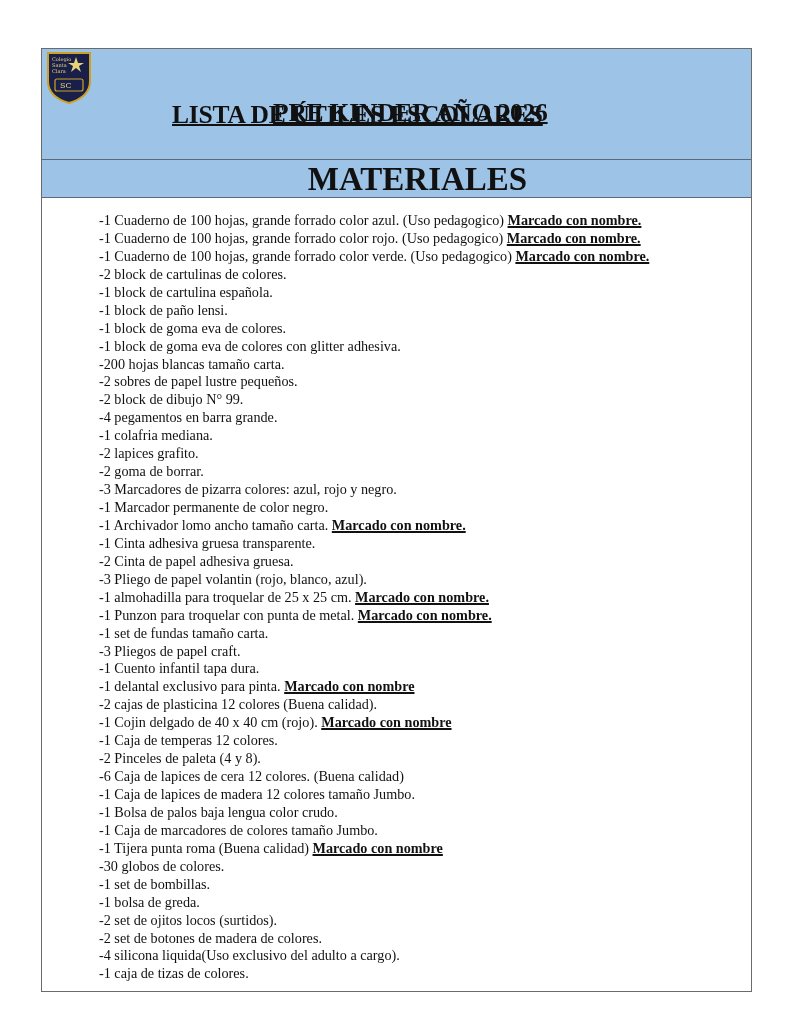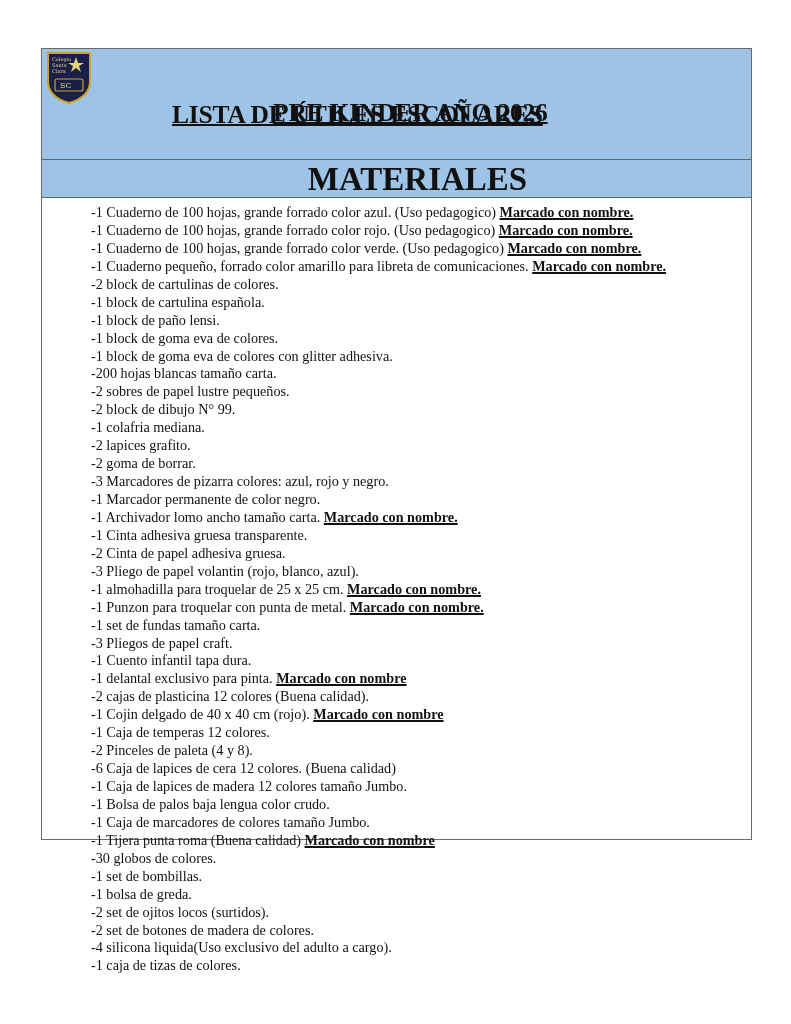--- a/index.html
+++ b/index.html
@@ -1,18 +1,18 @@
 <!DOCTYPE html>
 <html><head>
   <meta charset="utf-8">
   <style>
     html, body { margin: 0; padding: 0; background: #ffffff; }
     body { width: 791px; height: 1024px; position: relative; font-family: "Liberation Serif", "DejaVu Serif", serif; color: #111; }
     .frame {
-      position: absolute; left: 41px; top: 48px; width: 711px; height: 792px;
+      position: absolute; left: 41px; top: 48px; width: 711px; height: 944px;
       border: 1.5px solid #6b6b6b; box-sizing: border-box;
     }
     .header {
       position: absolute; left: 0; top: 0; right: 0; height: 111px;
       background: #9dc3e6; border-bottom: 1.5px solid #5a6a7a; box-sizing: border-box;
     }
     .logo {
       position: absolute; left: 4px; top: 2px; width: 46px; height: 54px;
     }
     .title1 {
@@ -25,21 +25,21 @@
     }
     .section {
       position: absolute; left: 0; top: 111px; right: 0; height: 38px;
       background: #9dc3e6; border-bottom: 1.5px solid #5a6a7a; box-sizing: border-box;
       text-align: center;
     }
     .section-title {
       font-size: 33px; font-weight: bold; line-height: 38px; display: inline-block; margin-left: 42px;
     }
     .list {
-      position: absolute; left: 45px; top: 151px; right: 0; margin: 4px; padding: 0; list-style: none;
+      position: absolute; left: 45px; top: 151px; right: 0; margin: 12px; padding: 0; list-style: none;
     }
     .list li {
       font-size: 14.2px; line-height: 17.95px; height: 17.95px; white-space: nowrap;
     }
     .mark {
       font-weight: bold; text-decoration: underline; text-decoration-thickness: 1.5px;
     }
   </style>
 </head>
 <body>
@@ -58,29 +58,29 @@
     <div class="title1">LISTA DE ÚTILES ESCOLARES</div>
     <div class="title2">PRE KINDER AÑO 2026</div>
   </div>
   <div class="section">
     <span class="section-title">MATERIALES</span>
   </div>
   <ul class="list" id="items-list">
       <li><span>-1 Cuaderno de 100 hojas, grande forrado color azul. (Uso pedagogico) </span><span class="mark">Marcado con nombre.</span></li>
       <li><span>-1 Cuaderno de 100 hojas, grande forrado color rojo. (Uso pedagogico) </span><span class="mark">Marcado con nombre.</span></li>
       <li><span>-1 Cuaderno de 100 hojas, grande forrado color verde. (Uso pedagogico) </span><span class="mark">Marcado con nombre.</span></li>
-      <li><span>-1 Cuaderno pequeño, forrado color amarillo para libreta de comunicaciones. </span><span class="mark">Marcado con nombre.</span></li>
       <li><span>-2 block de cartulinas de colores.</span></li>
       <li><span>-1 block de cartulina española.</span></li>
       <li><span>-1 block de paño lensi.</span></li>
       <li><span>-1 block de goma eva de colores.</span></li>
       <li><span>-1 block de goma eva de colores con glitter adhesiva.</span></li>
       <li><span>-200 hojas blancas tamaño carta.</span></li>
       <li><span>-2 sobres de papel lustre pequeños.</span></li>
       <li><span>-2 block de dibujo N° 99.</span></li>
+      <li><span>-4 pegamentos en barra grande.</span></li>
       <li><span>-1 colafria mediana.</span></li>
       <li><span>-2 lapices grafito.</span></li>
       <li><span>-2 goma de borrar.</span></li>
       <li><span>-3 Marcadores de pizarra colores: azul, rojo y negro.</span></li>
       <li><span>-1 Marcador permanente de color negro.</span></li>
       <li><span>-1 Archivador lomo ancho tamaño carta. </span><span class="mark">Marcado con nombre.</span></li>
       <li><span>-1 Cinta adhesiva gruesa transparente.</span></li>
       <li><span>-2 Cinta de papel adhesiva gruesa.</span></li>
       <li><span>-3 Pliego de papel volantin (rojo, blanco, azul).</span></li>
       <li><span>-1 almohadilla para troquelar de 25 x 25 cm. </span><span class="mark">Marcado con nombre.</span></li>

